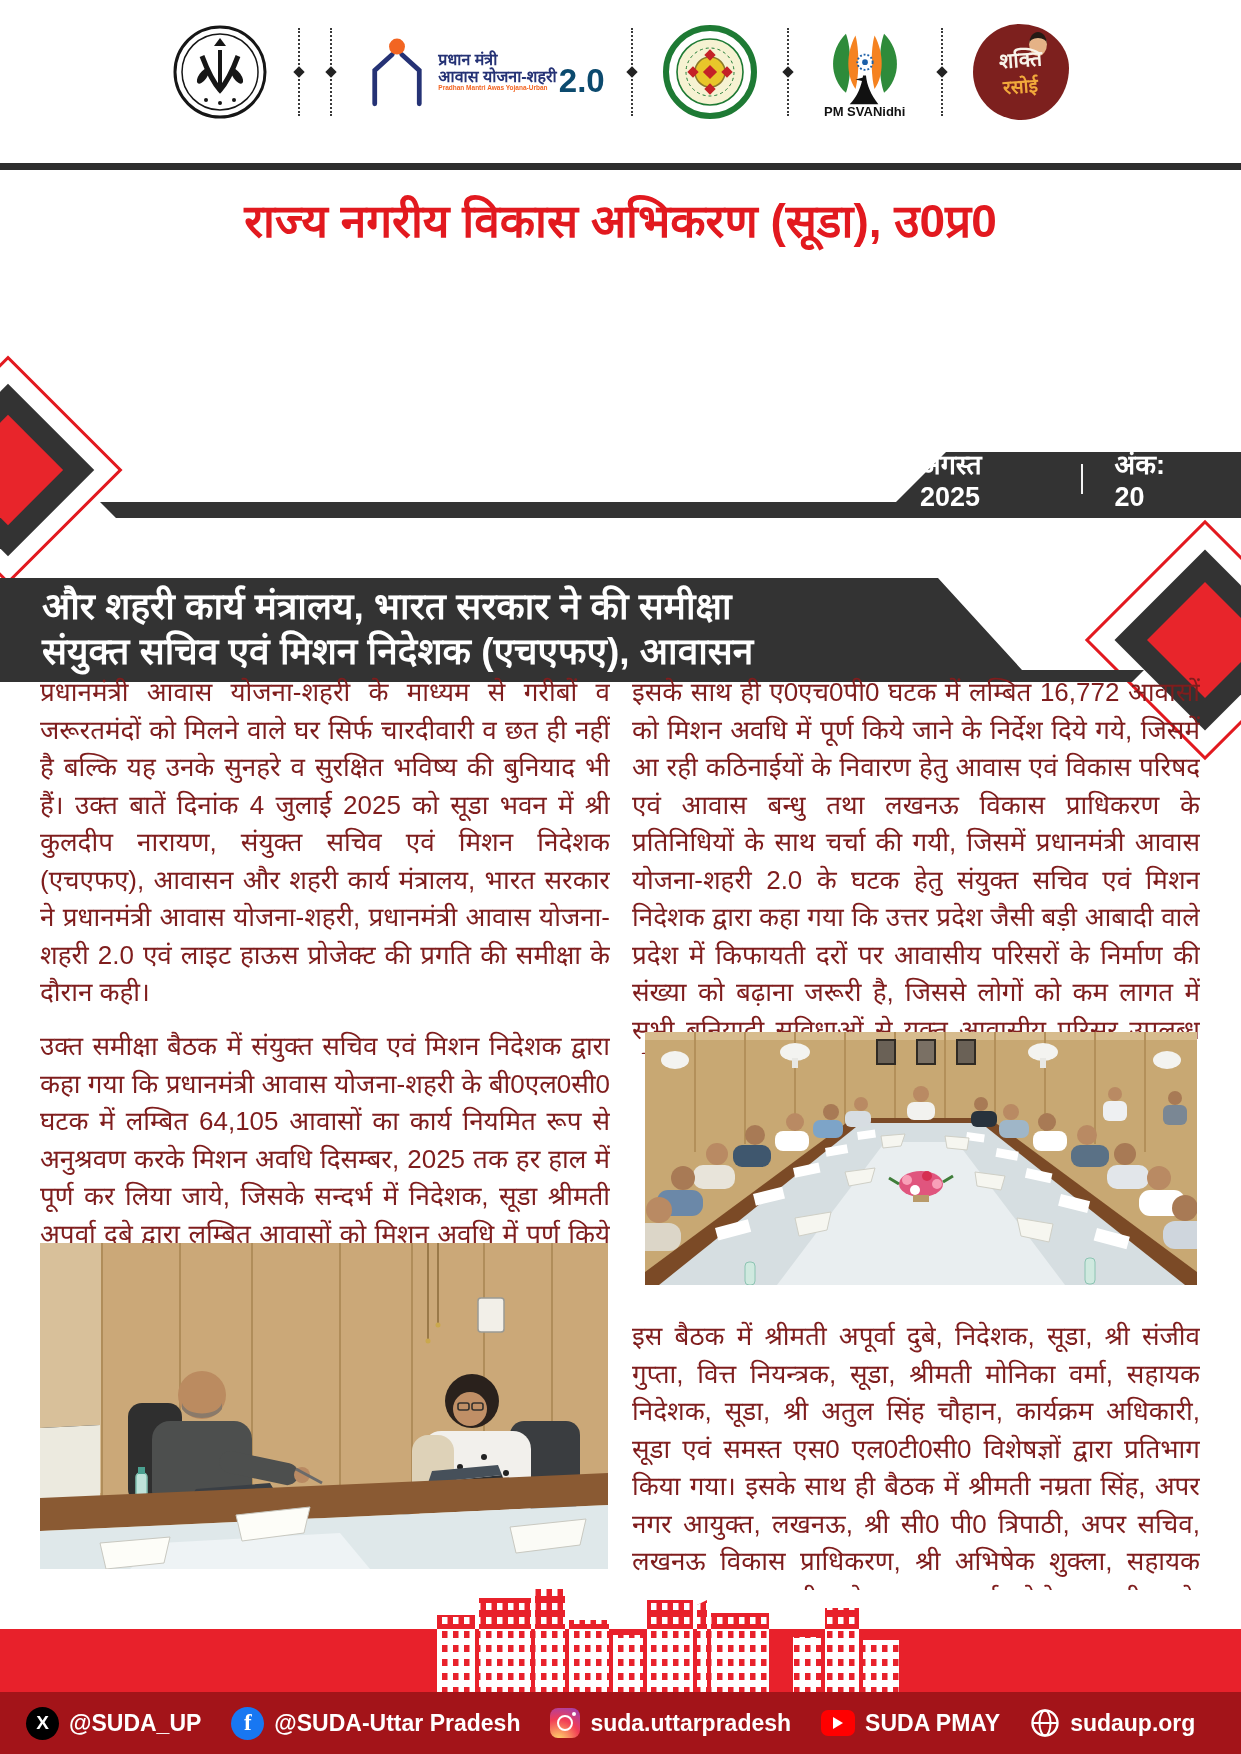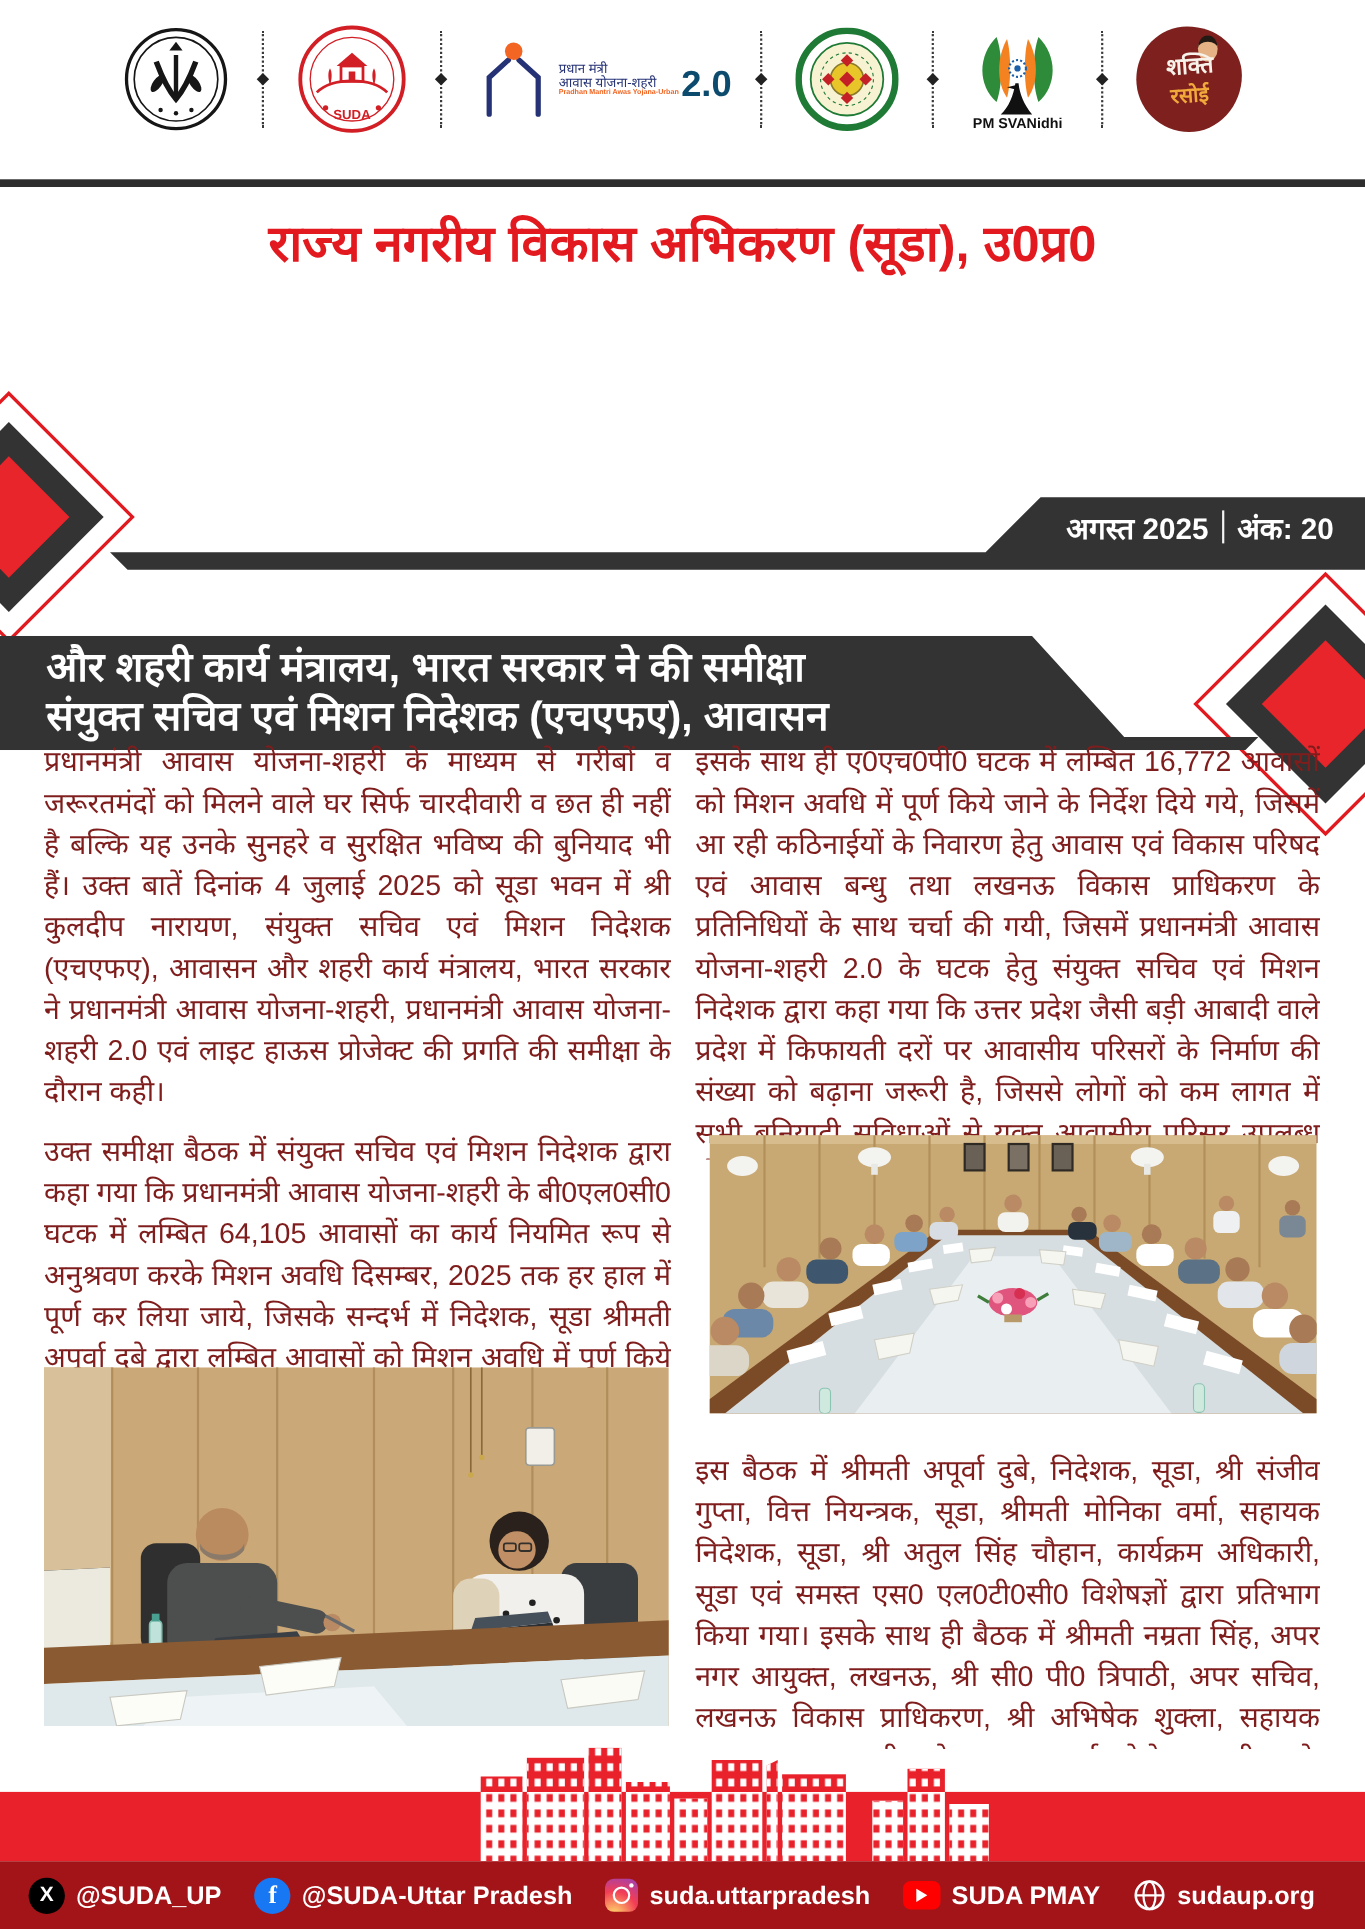--- a/index.html
+++ b/index.html
@@ -8,21 +8,21 @@
 
   
   .logo-strip{position:absolute;top:6px;left:0;right:0;height:132px;
               display:flex;justify-content:center;align-items:center;gap:30px;}
   .logo{display:flex;flex-direction:column;align-items:center;justify-content:center;}
   .sep{position:relative;height:88px;width:0;border-left:2px dotted #3a3a3a;}
   .sep::after{content:"";position:absolute;left:-5px;top:50%;margin-top:-4px;width:8px;height:8px;
               background:#222;transform:rotate(45deg);}
   .pmay-wrap{display:flex;align-items:center;gap:6px;}
   .pmay-text{position:relative;line-height:1.05;padding-right:44px;}
-  .pmay-l1,.pmay-l2{color:#253275;font-weight:normal;font-size:12px;}
+  .pmay-l1,.pmay-l2{color:#253275;font-weight:bold;font-size:16px;}
   .pmay-sub{color:#f26522;font-size:6.5px;font-weight:bold;max-width:120px;}
   .pmay-20{position:absolute;right:-4px;bottom:-6px;color:#0c4a6e;font-weight:bold;font-size:33px;}
   .svan{display:flex;align-items:center;}
   .svan-label{font-size:13px;font-weight:bold;color:#111;margin-top:-4px;}
   .shakti{width:96px;height:96px;background:#7d201e;border-radius:48% 52% 50% 50%/50% 46% 54% 50%;
           display:flex;flex-direction:column;align-items:center;justify-content:center;position:relative;overflow:hidden;}
   .shakti-l1{color:#f7f3ea;font-weight:bold;font-size:21px;transform:rotate(-4deg);}
   .shakti-l2{color:#f2a93b;font-weight:bold;font-size:19px;transform:rotate(-4deg);}
   .shakti-head{position:absolute;top:8px;right:22px;width:18px;height:18px;border-radius:50%;
                background:#e5b astroke;background:#e5b286;border-top:6px solid #241a14;}
@@ -32,22 +32,22 @@
   .org-line{position:absolute;top:188px;left:0;width:100%;text-align:center;
             font-size:46px;font-weight:bold;color:#e2191f;}
   .big-title{position:absolute;top:248px;left:0;width:100%;text-align:center;
              font-size:122px;font-weight:bold;line-height:1.1;
              background:linear-gradient(180deg,#ee2b31 0%,#c01318 55%,#801014 100%);
              -webkit-background-clip:text;background-clip:text;color:transparent;
              filter:drop-shadow(0 0 1px #fff) drop-shadow(0 0 1px #fff) drop-shadow(6px 8px 5px rgba(70,70,70,.45));}
 
   
   .issue-svg{position:absolute;left:0;top:0;}
-  .issue-text{position:absolute;left:950px;top:456px;width:282px;height:46px;
-              display:flex;align-items:center;justify-content:center;gap:12px;
+  .issue-text{position:absolute;left:920px;top:456px;width:282px;height:46px;
+              display:flex;align-items:center;justify-content:center;gap:32px;
               color:#fff;font-size:27px;font-weight:bold;}
   .issue-div{width:2px;height:30px;background:#fff;opacity:.95;}
 
   
   .diamond{position:absolute;}
   .diamond i{position:absolute;left:50%;top:50%;transform:translate(-50%,-50%) rotate(45deg);display:block;}
   .d-outline{border:3px solid #e2191f;background:transparent;}
   .d-black{background:#333;}
   .d-red{background:#e8252b;}
   .diamond-left{left:-73px;top:389px;width:162px;height:162px;}
@@ -109,35 +109,20 @@
         <ellipse cx="65" cy="52" rx="9" ry="4" fill="#161616" transform="rotate(55 65 52)"></ellipse>
         <path d="M42 22 L48 14 L54 22 Z" fill="#161616"></path>
         <circle cx="34" cy="76" r="2" fill="#161616"></circle>
           <circle cx="48" cy="79" r="2" fill="#161616"></circle>
           <circle cx="62" cy="76" r="2" fill="#161616"></circle>
       </svg>
     </div>
 
     <div class="sep"></div>
 
-    <div class="logo" title="राज्य नगरीय विकास अभिकरण उ0प्र0">
-      <svg width="100" height="100" viewBox="0 0 100 100">
-        <circle cx="50" cy="50" r="47" fill="#fff" stroke="#d21f26" stroke-width="3.5"></circle>
-        <circle cx="50" cy="50" r="38" fill="none" stroke="#d21f26" stroke-width="1.2"></circle>
-        <path d="M18 62 C32 48 68 48 82 62" fill="none" stroke="#d21f26" stroke-width="2.5"></path>
-        <rect x="40" y="38" width="20" height="14" fill="none" stroke="#d21f26" stroke-width="2.5"></rect>
-        <path d="M36 38 L50 26 L64 38 Z" fill="#d21f26"></path>
-        <rect x="47" y="43" width="6" height="9" fill="#d21f26"></rect>
-        <path d="M30 56 C28 48 28 44 30 40 C32 44 32 48 30 56 Z" fill="#d21f26"></path>
-        <path d="M70 56 C68 48 68 44 70 40 C72 44 72 48 70 56 Z" fill="#d21f26"></path>
-        <circle cx="26" cy="76" r="2.4" fill="#d21f26"></circle>
-          <circle cx="74" cy="76" r="2.4" fill="#d21f26"></circle>
-        <text x="50" y="86" text-anchor="middle" font-size="12" font-weight="bold" fill="#d21f26">SUDA</text>
-      </svg>
-    </div>
 
     <div class="sep"></div>
 
     <div class="logo" title="प्रधान मंत्री आवास योजना-शहरी 2.0">
       <div class="pmay-wrap">
         <svg width="70" height="90" viewBox="0 0 88 96">
           <path d="M16 88 L16 46 L38 26" fill="none" stroke="#253275" stroke-width="6" stroke-linecap="round"></path>
           <path d="M50 26 L72 46 L72 88" fill="none" stroke="#253275" stroke-width="6" stroke-linecap="round"></path>
           <circle cx="44" cy="16" r="10" fill="#f26522"></circle>
         </svg>

